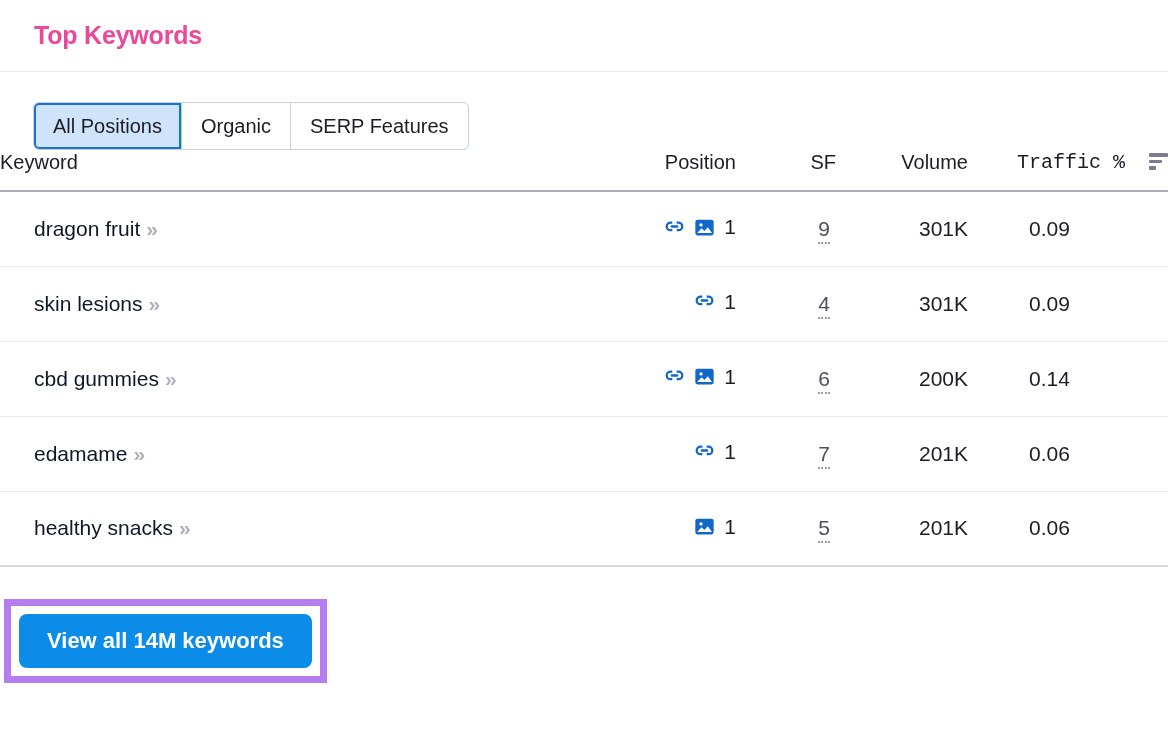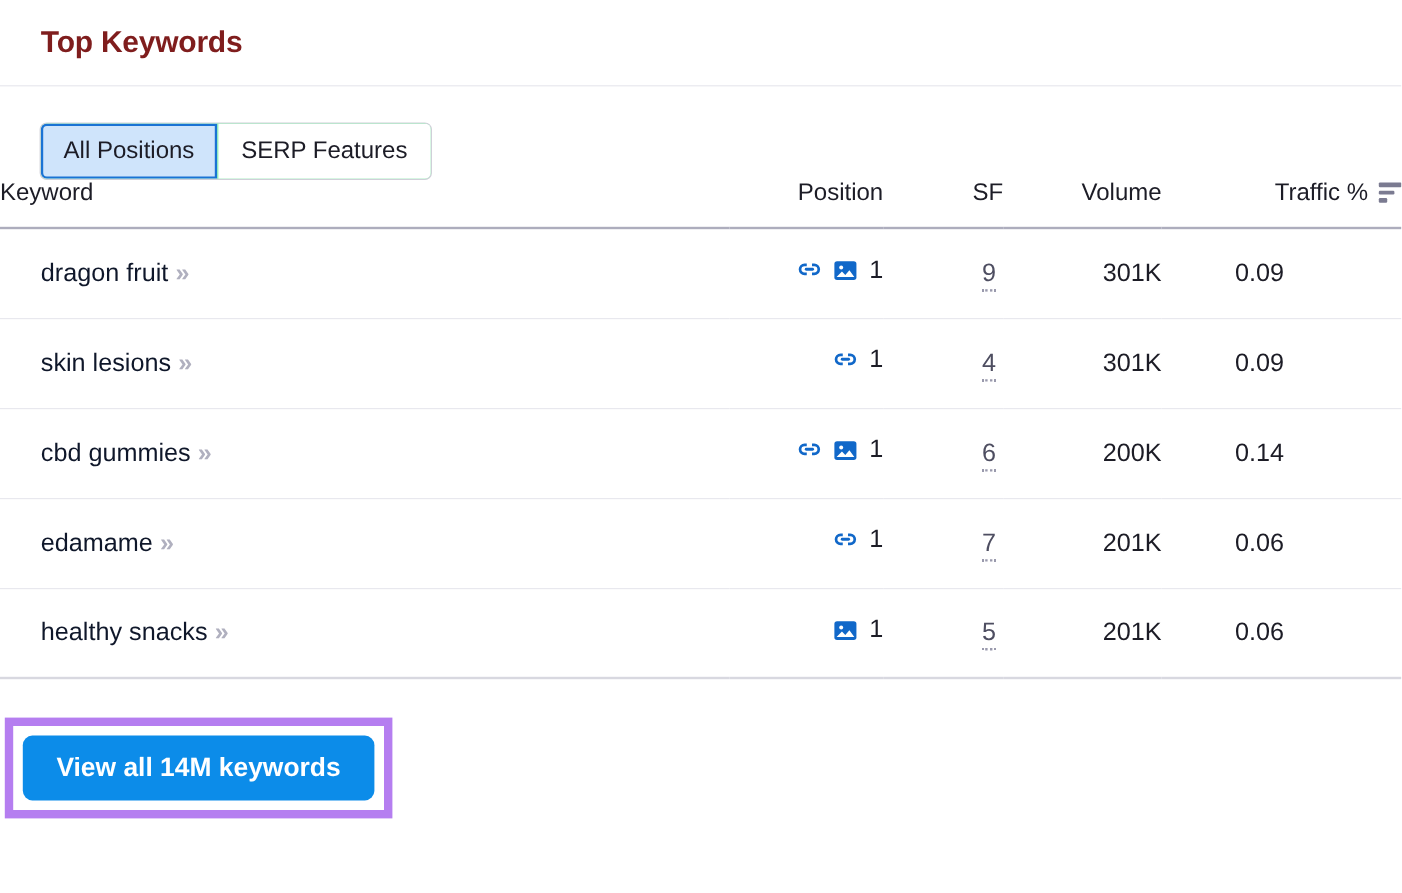--- a/index.html
+++ b/index.html
@@ -24,21 +24,21 @@
   .widget-header {
     height: 72px;
     display: flex;
     align-items: center;
     padding: 0 0 0 34px;
     border-bottom: 1px solid #e8e8ee;
   }
   .widget-title {
     font-size: 25px;
     font-weight: bold;
-    color: #7f1d1d;
+    color: #ec4899;
     letter-spacing: -0.2px;
   }
 
   
   .tabs-wrap {
     padding: 30px 0 0 33px;
     height: 78px;
   }
   .tabs {
     display: inline-flex;
@@ -86,22 +86,23 @@
   }
   th.th-keyword { text-align: left; padding-left: 34px; width: 608px; }
   th.th-position { text-align: right; width: 128px; padding-right: 0px; }
   th.th-sf       { text-align: right; width: 100px; padding-right: 6px; }
   th.th-volume   { text-align: right; width: 132px; padding-right: 0px; }
   th.th-traffic  { text-align: right; width: 200px; padding-right: 34px; }
 
   .traffic-head {
     display: inline-flex;
     align-items: center;
-    gap: 9px;
+    gap: 24px;
     justify-content: flex-end;
+    font-family: Liberation Mono, monospace;
   }
   .sort-icon {
     display: inline-flex;
     flex-direction: column;
     gap: 3px;
     align-items: flex-start;
     padding-bottom: 2px;
     cursor: pointer;
   }
   .sort-icon i { display: block; height: 3.5px; background: #7b7b91; border-radius: 1px; }
@@ -192,20 +193,23 @@
 <div class="widget">
 
   <div class="widget-header">
     <h1 class="widget-title">Top Keywords</h1>
   </div>
 
   <div class="tabs-wrap">
     <div class="tabs">
       <div class="tab active">
         <span>All Positions</span>
+      </div>
+      <div class="tab">
+        <span>Organic</span>
       </div>
       <div class="tab">
         <span>SERP Features</span>
       </div>
     </div>
   </div>
 
   <table class="kw-table">
     <thead>
       <tr>

